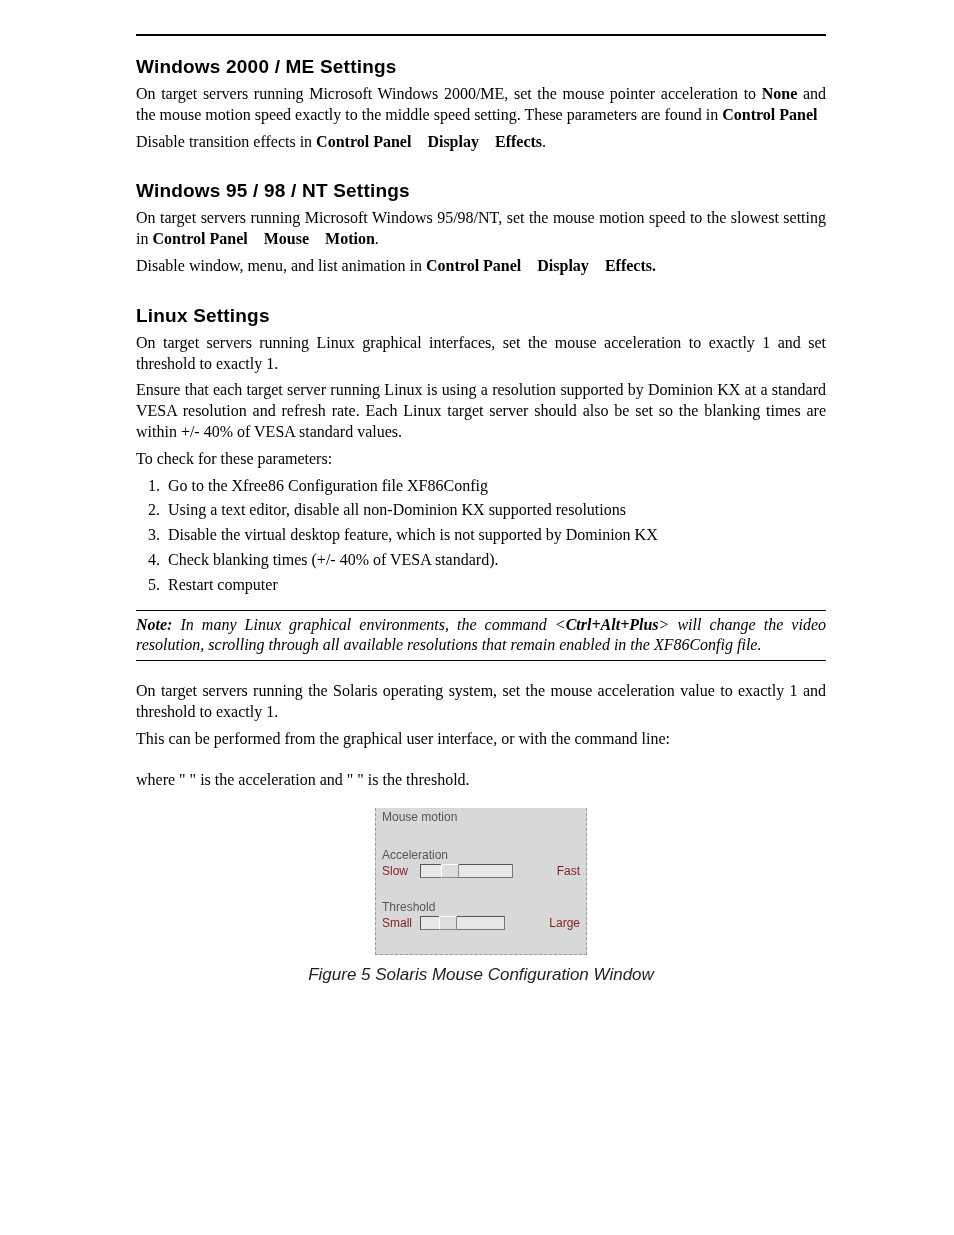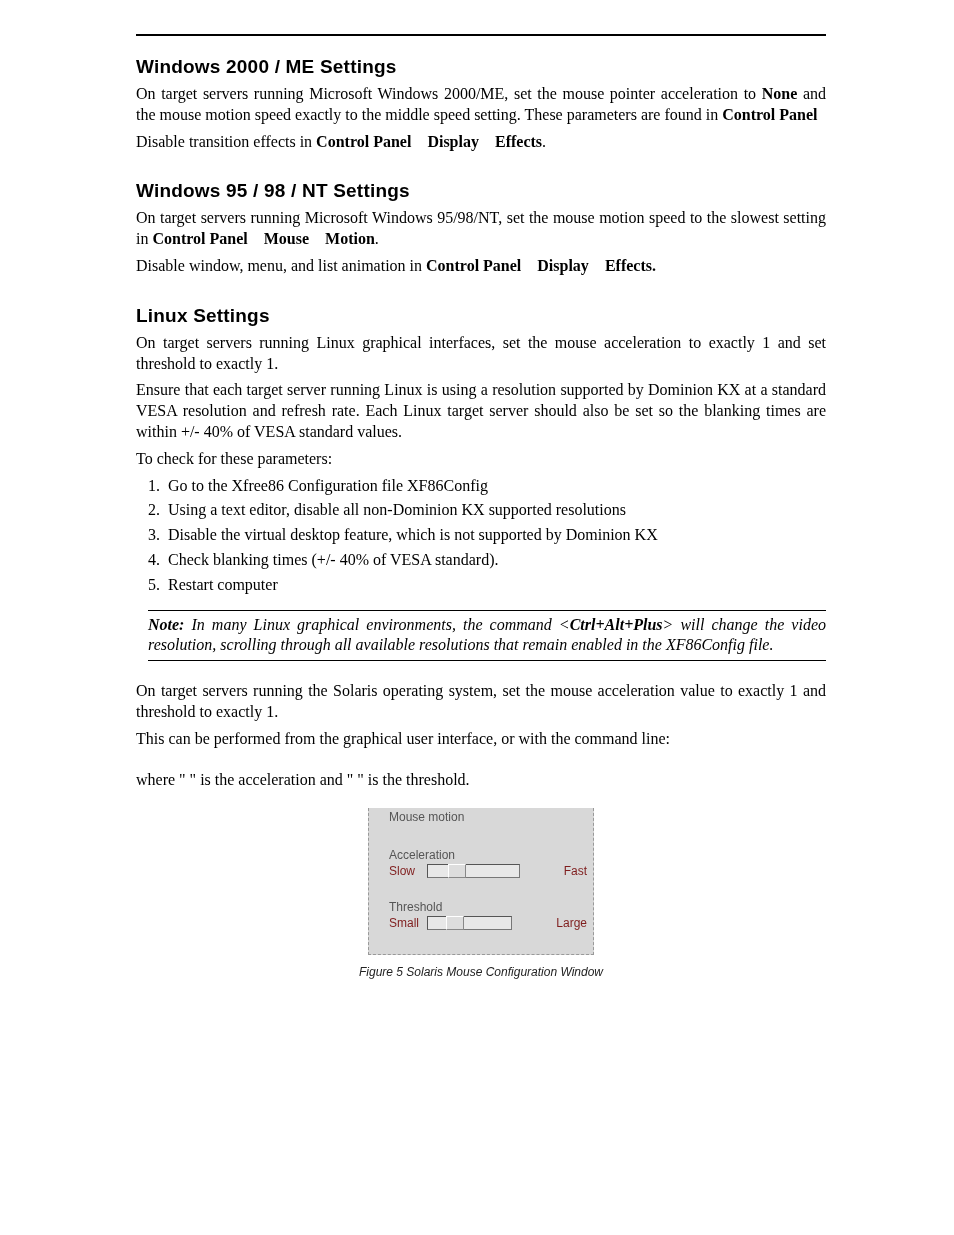--- a/index.html
+++ b/index.html
@@ -45,42 +45,42 @@
   }
   ol.steps li {
     padding-left: 4px;
     margin: 4px 0;
     line-height: 1.3;
   }
   .note-block {
     border-top: 1px solid #000;
     border-bottom: 1px solid #000;
     padding: 4px 0;
-    margin: 14px 0 20px 12px;
+    margin: 14px 0 20px 0;
   }
   .note-block p {
     font-style: italic;
     font-size: 16px;
     margin: 0;
     text-align: justify;
     line-height: 1.3;
   }
   .cmd { font-style: italic; font-weight: bold; }
   .fig-wrap {
     text-align: center;
     margin-top: 18px;
   }
   .solaris-box {
     display: inline-block;
     width: 198px;
     background: #d8d8d8;
     border-left: 1px dashed #999;
     border-right: 1px dashed #999;
     border-bottom: 1px dashed #999;
-    padding: 4px 6px 18px 20px;
+    padding: 4px 6px 18px 6px;
     text-align: left;
     font-family: Arial, Helvetica, sans-serif;
     font-size: 12px;
     color: #555;
     position: relative;
   }
   .solaris-box .group-label {
     position: relative;
     top: -2px;
     margin-bottom: 4px;
@@ -120,21 +120,21 @@
     width: 16px;
     height: 12px;
     background: #ddd;
     border: 1px solid #888;
     border-top-color: #fff;
     border-left-color: #fff;
   }
   .fig-caption {
     font-family: Arial, Helvetica, sans-serif;
     font-style: italic;
-    font-size: 12px;
+    font-size: 17px;
     color: #222;
     margin-top: 10px;
   }
   .spacer-small { height: 8px; }
   .indented-path {
     margin-left: 28px;
   }
 </style>
 </head>
 <body>

